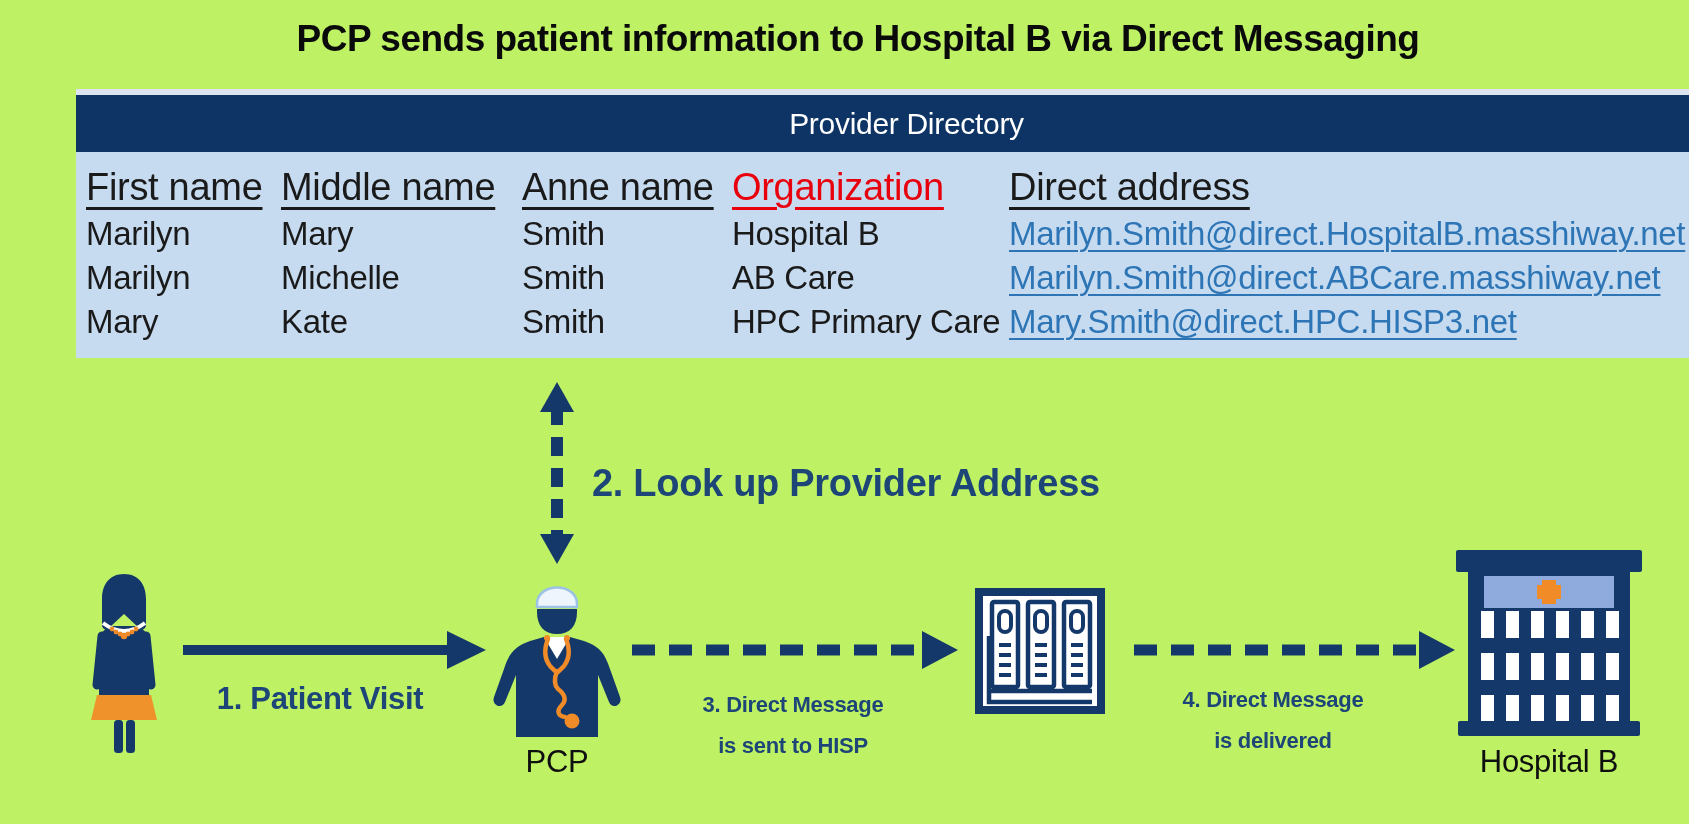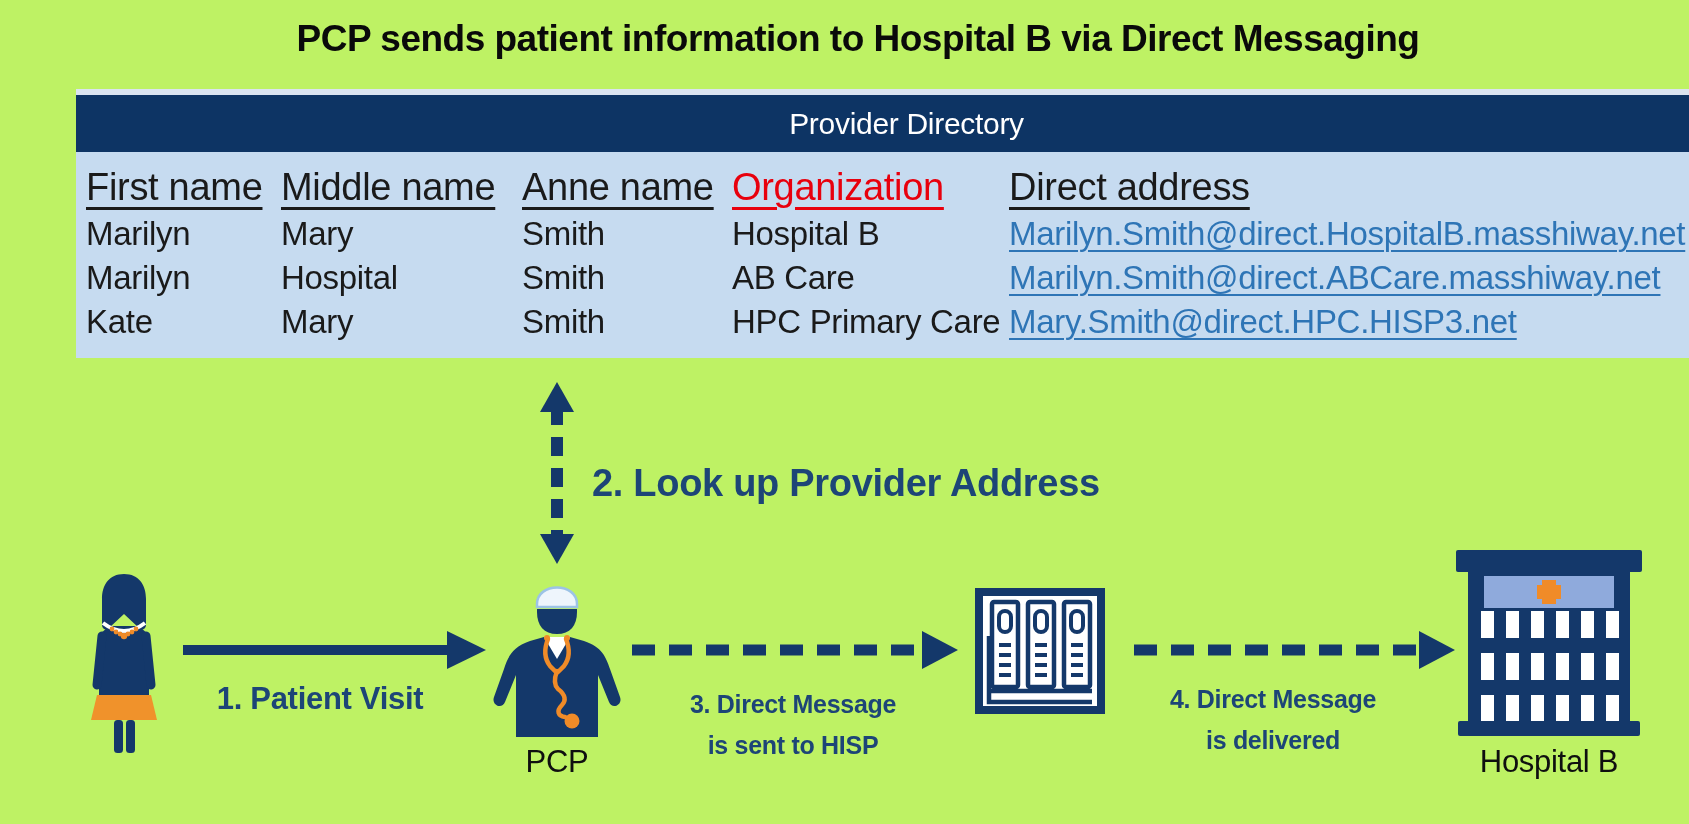--- a/index.html
+++ b/index.html
@@ -32,21 +32,21 @@
   }
   .cell{white-space:nowrap;overflow:visible;}
   .cell.org-head{color:#e8000d;}
   .cell.link{
     color:#2e75b6;text-decoration:underline;text-underline-offset:5px;
     text-decoration-thickness:2px;cursor:pointer;
   }
   
   .lbl{
     position:absolute;color:#1d4577;font-weight:bold;white-space:nowrap;
-    font-size:25px;letter-spacing:-0.3px;
+    font-size:22px;letter-spacing:-0.3px;
   }
   .lbl.center{text-align:center;}
   .caption{
     position:absolute;color:#0f0f0f;font-size:30px;text-align:center;
     letter-spacing:-0.3px;white-space:nowrap;
   }
   .icon{position:absolute;}
   svg{display:block;}
 </style>
 </head>
@@ -69,28 +69,28 @@
       </div>
       <div class="pd-row">
         <div class="cell">Marilyn</div>
         <div class="cell">Mary</div>
         <div class="cell">Smith</div>
         <div class="cell">Hospital B</div>
         <div class="cell link">Marilyn.Smith@direct.HospitalB.masshiway.net</div>
       </div>
       <div class="pd-row">
         <div class="cell">Marilyn</div>
-        <div class="cell">Hospital</div>
+        <div class="cell">Michelle</div>
         <div class="cell">Smith</div>
         <div class="cell">AB Care</div>
         <div class="cell link">Marilyn.Smith@direct.ABCare.masshiway.net</div>
       </div>
       <div class="pd-row">
+        <div class="cell">Mary</div>
         <div class="cell">Kate</div>
-        <div class="cell">Mary</div>
         <div class="cell">Smith</div>
         <div class="cell">HPC Primary Care</div>
         <div class="cell link">Mary.Smith@direct.HPC.HISP3.net</div>
       </div>
     </div>
   </div>
 
   <svg class="icon" style="left:0;top:0;pointer-events:none;" width="1689" height="824" viewBox="0 0 1689 824">
 
     <g fill="#14386a" stroke="#14386a">

